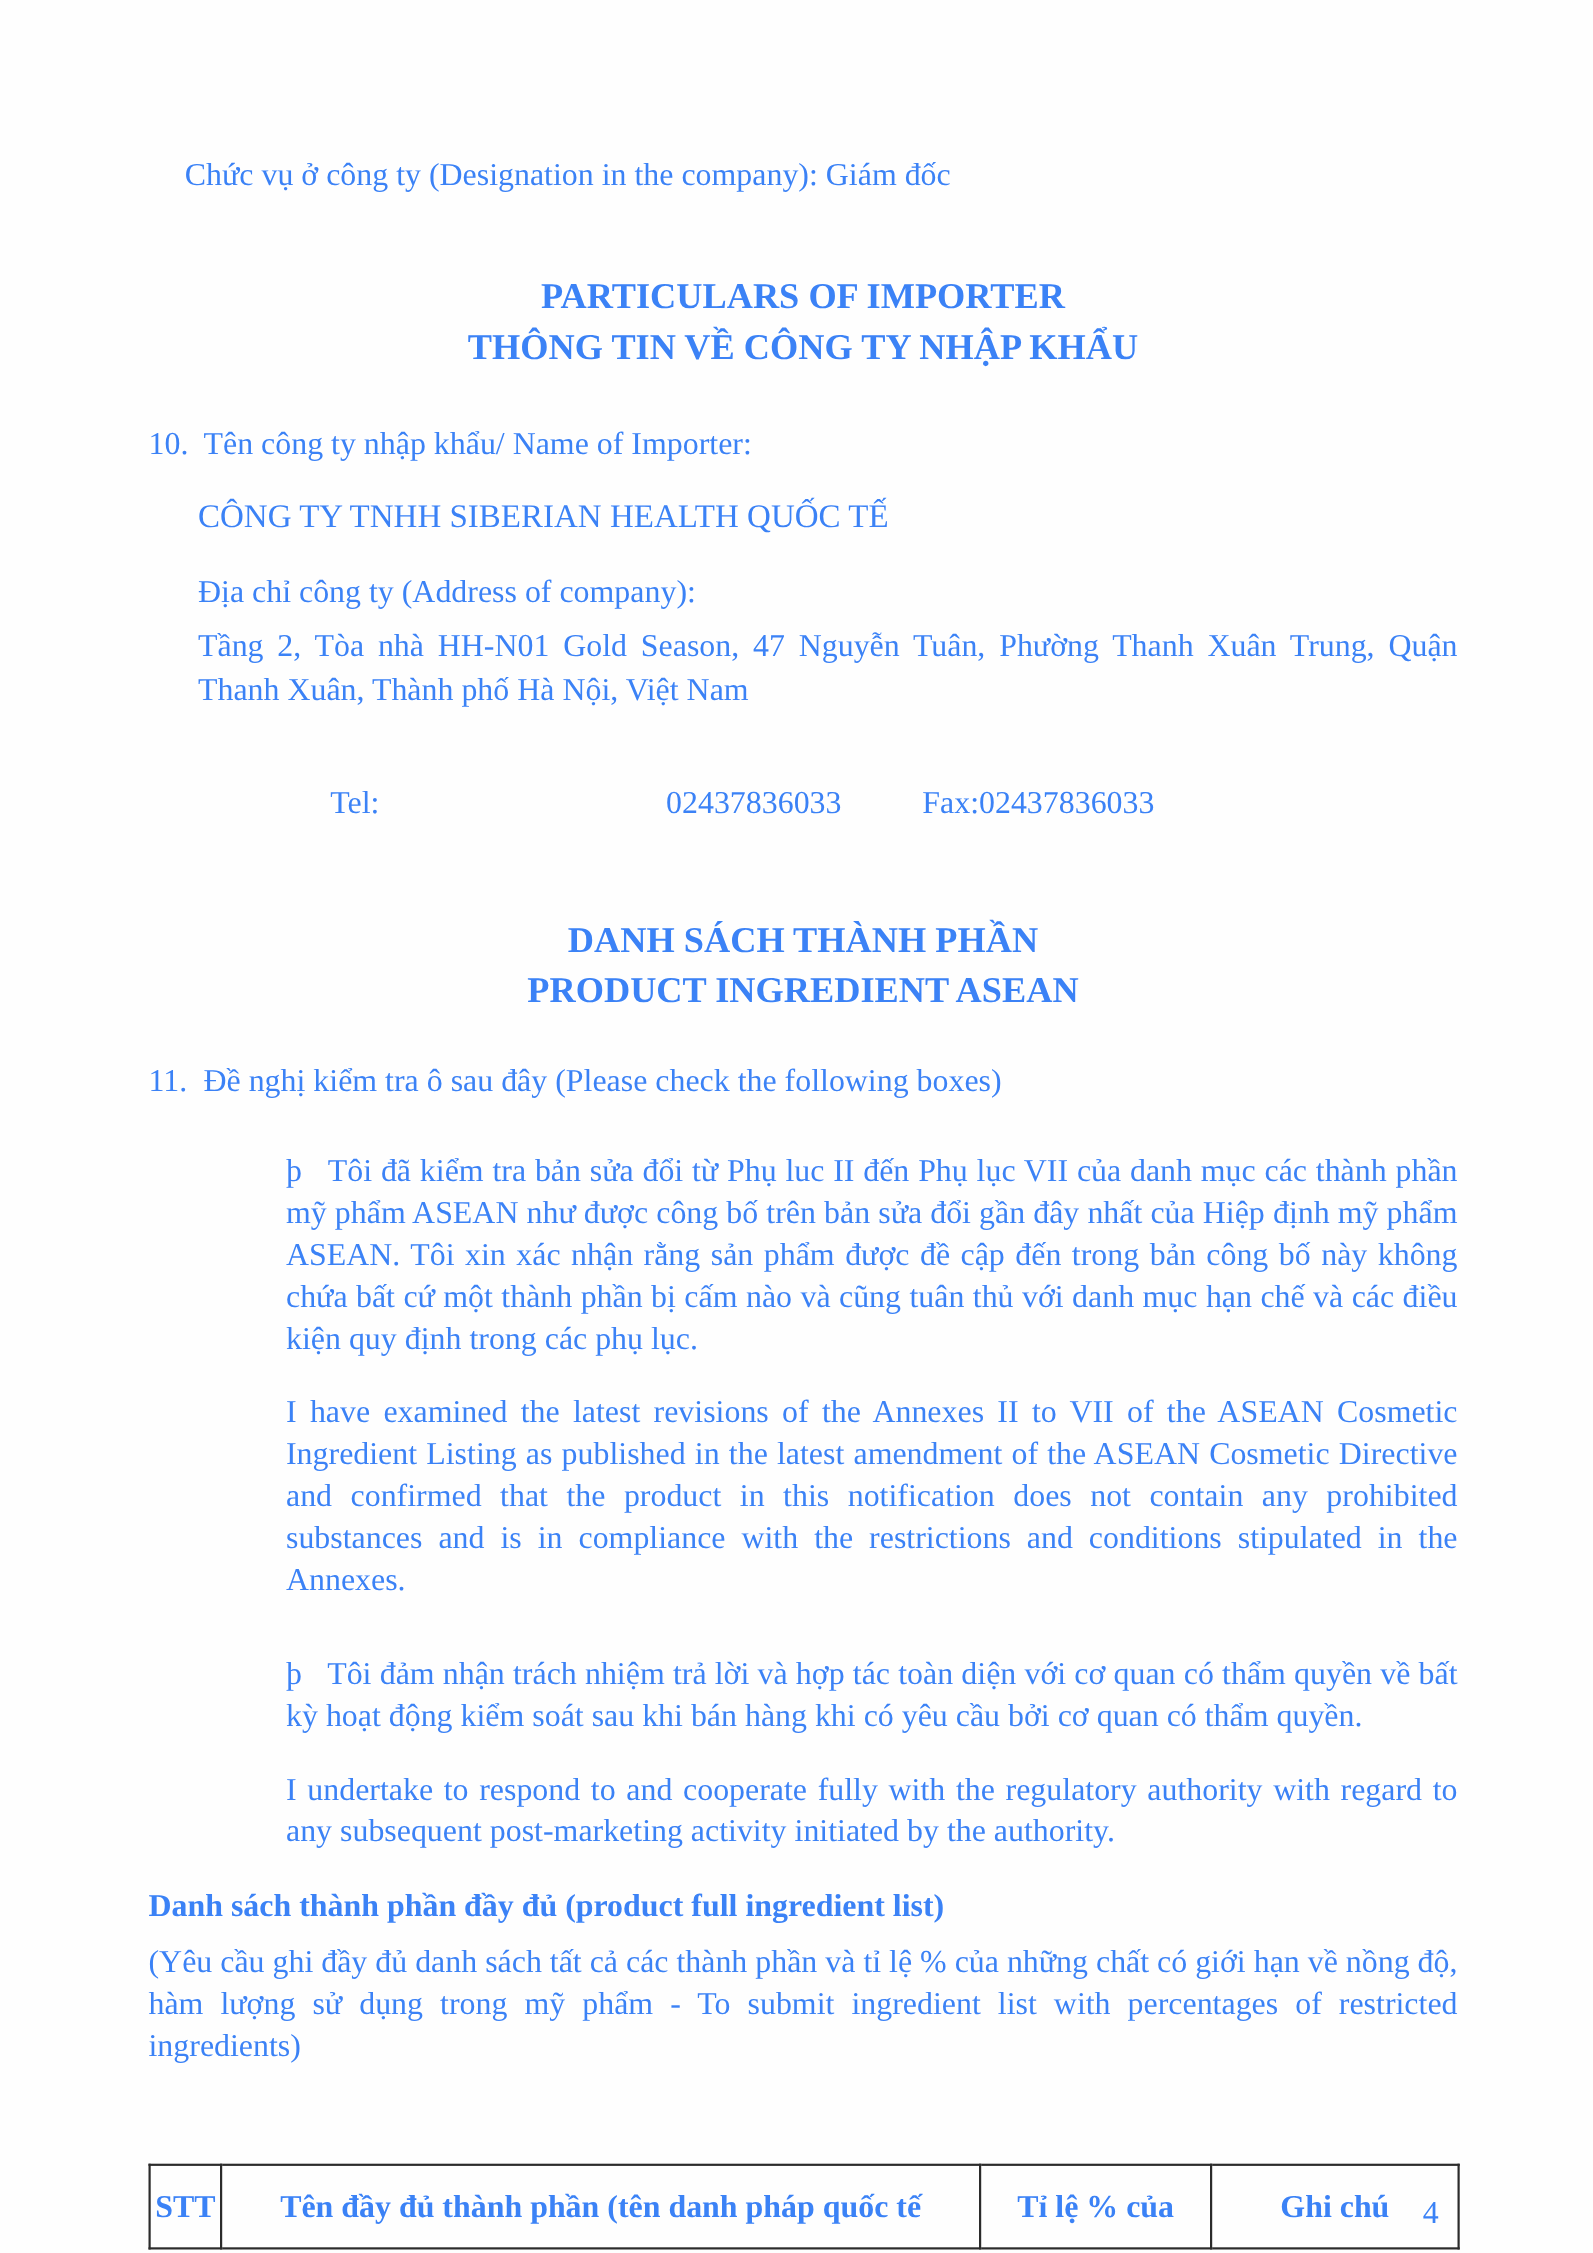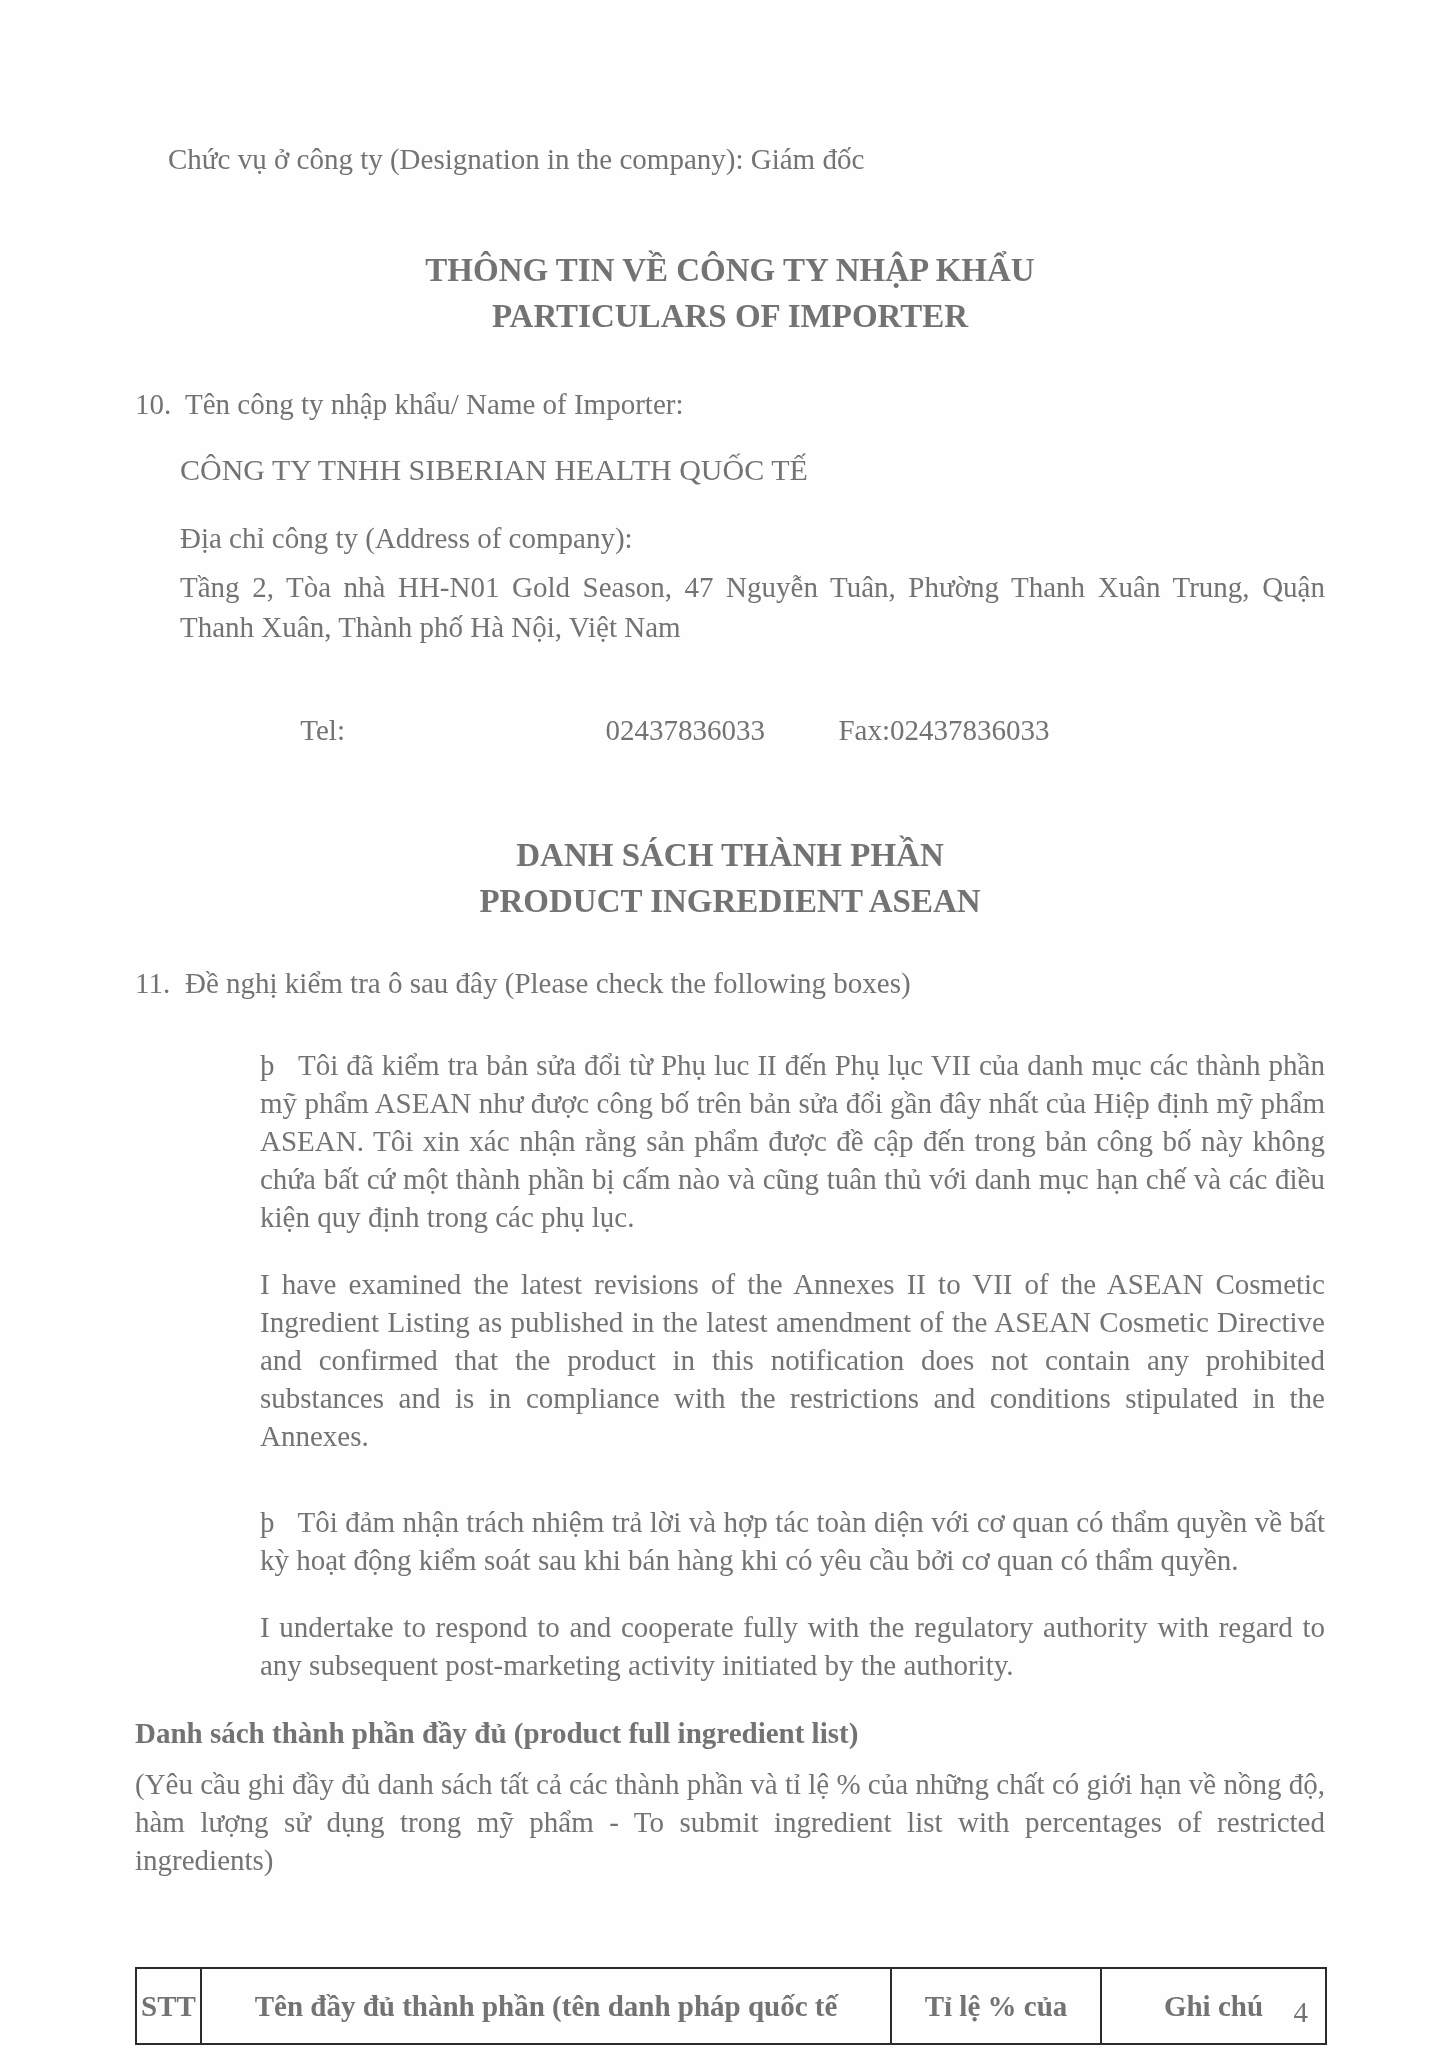--- a/index.html
+++ b/index.html
@@ -1,20 +1,20 @@
 <!DOCTYPE html>
 <html><head>
 <meta charset="utf-8">
 <style>
   html,body{margin:0;padding:0;background:#ffffff;}
   .page{
     position:relative;
     width:1448px;height:2048px;
     background:#fefefe;
-    color:#737373;
+    color:#3b82f6;
     font-family:"Liberation Serif","DejaVu Serif",serif;
     box-sizing:border-box;
     padding:140px 123px 0 135px;
     overflow:hidden;
   }
   .txt{font-size:29px;line-height:38px;}
   .designation{margin-left:33px;}
   .heading{
     text-align:center;font-weight:bold;font-size:33px;line-height:46px;
   }
@@ -67,22 +67,22 @@
   }
 </style>
 </head>
 <body>
 
 <div class="page">
 
   <div class="txt designation">Chức vụ ở công ty (Designation in the company): Giám đốc</div>
 
   <div class="heading heading-importer">
+    <div>PARTICULARS OF IMPORTER</div>
     <div>THÔNG TIN VỀ CÔNG TY NHẬP KHẨU</div>
-    <div>PARTICULARS OF IMPORTER</div>
   </div>
 
   <div class="txt item-row">
     <span class="num">10.</span>
     <span>Tên công ty nhập khẩu/ Name of Importer:</span>
   </div>
 
   <div class="txt indent1 company-name">CÔNG TY TNHH SIBERIAN HEALTH QUỐC TẾ</div>
 
   <div class="txt indent1 address-label">Địa chỉ công ty (Address of company):</div>

